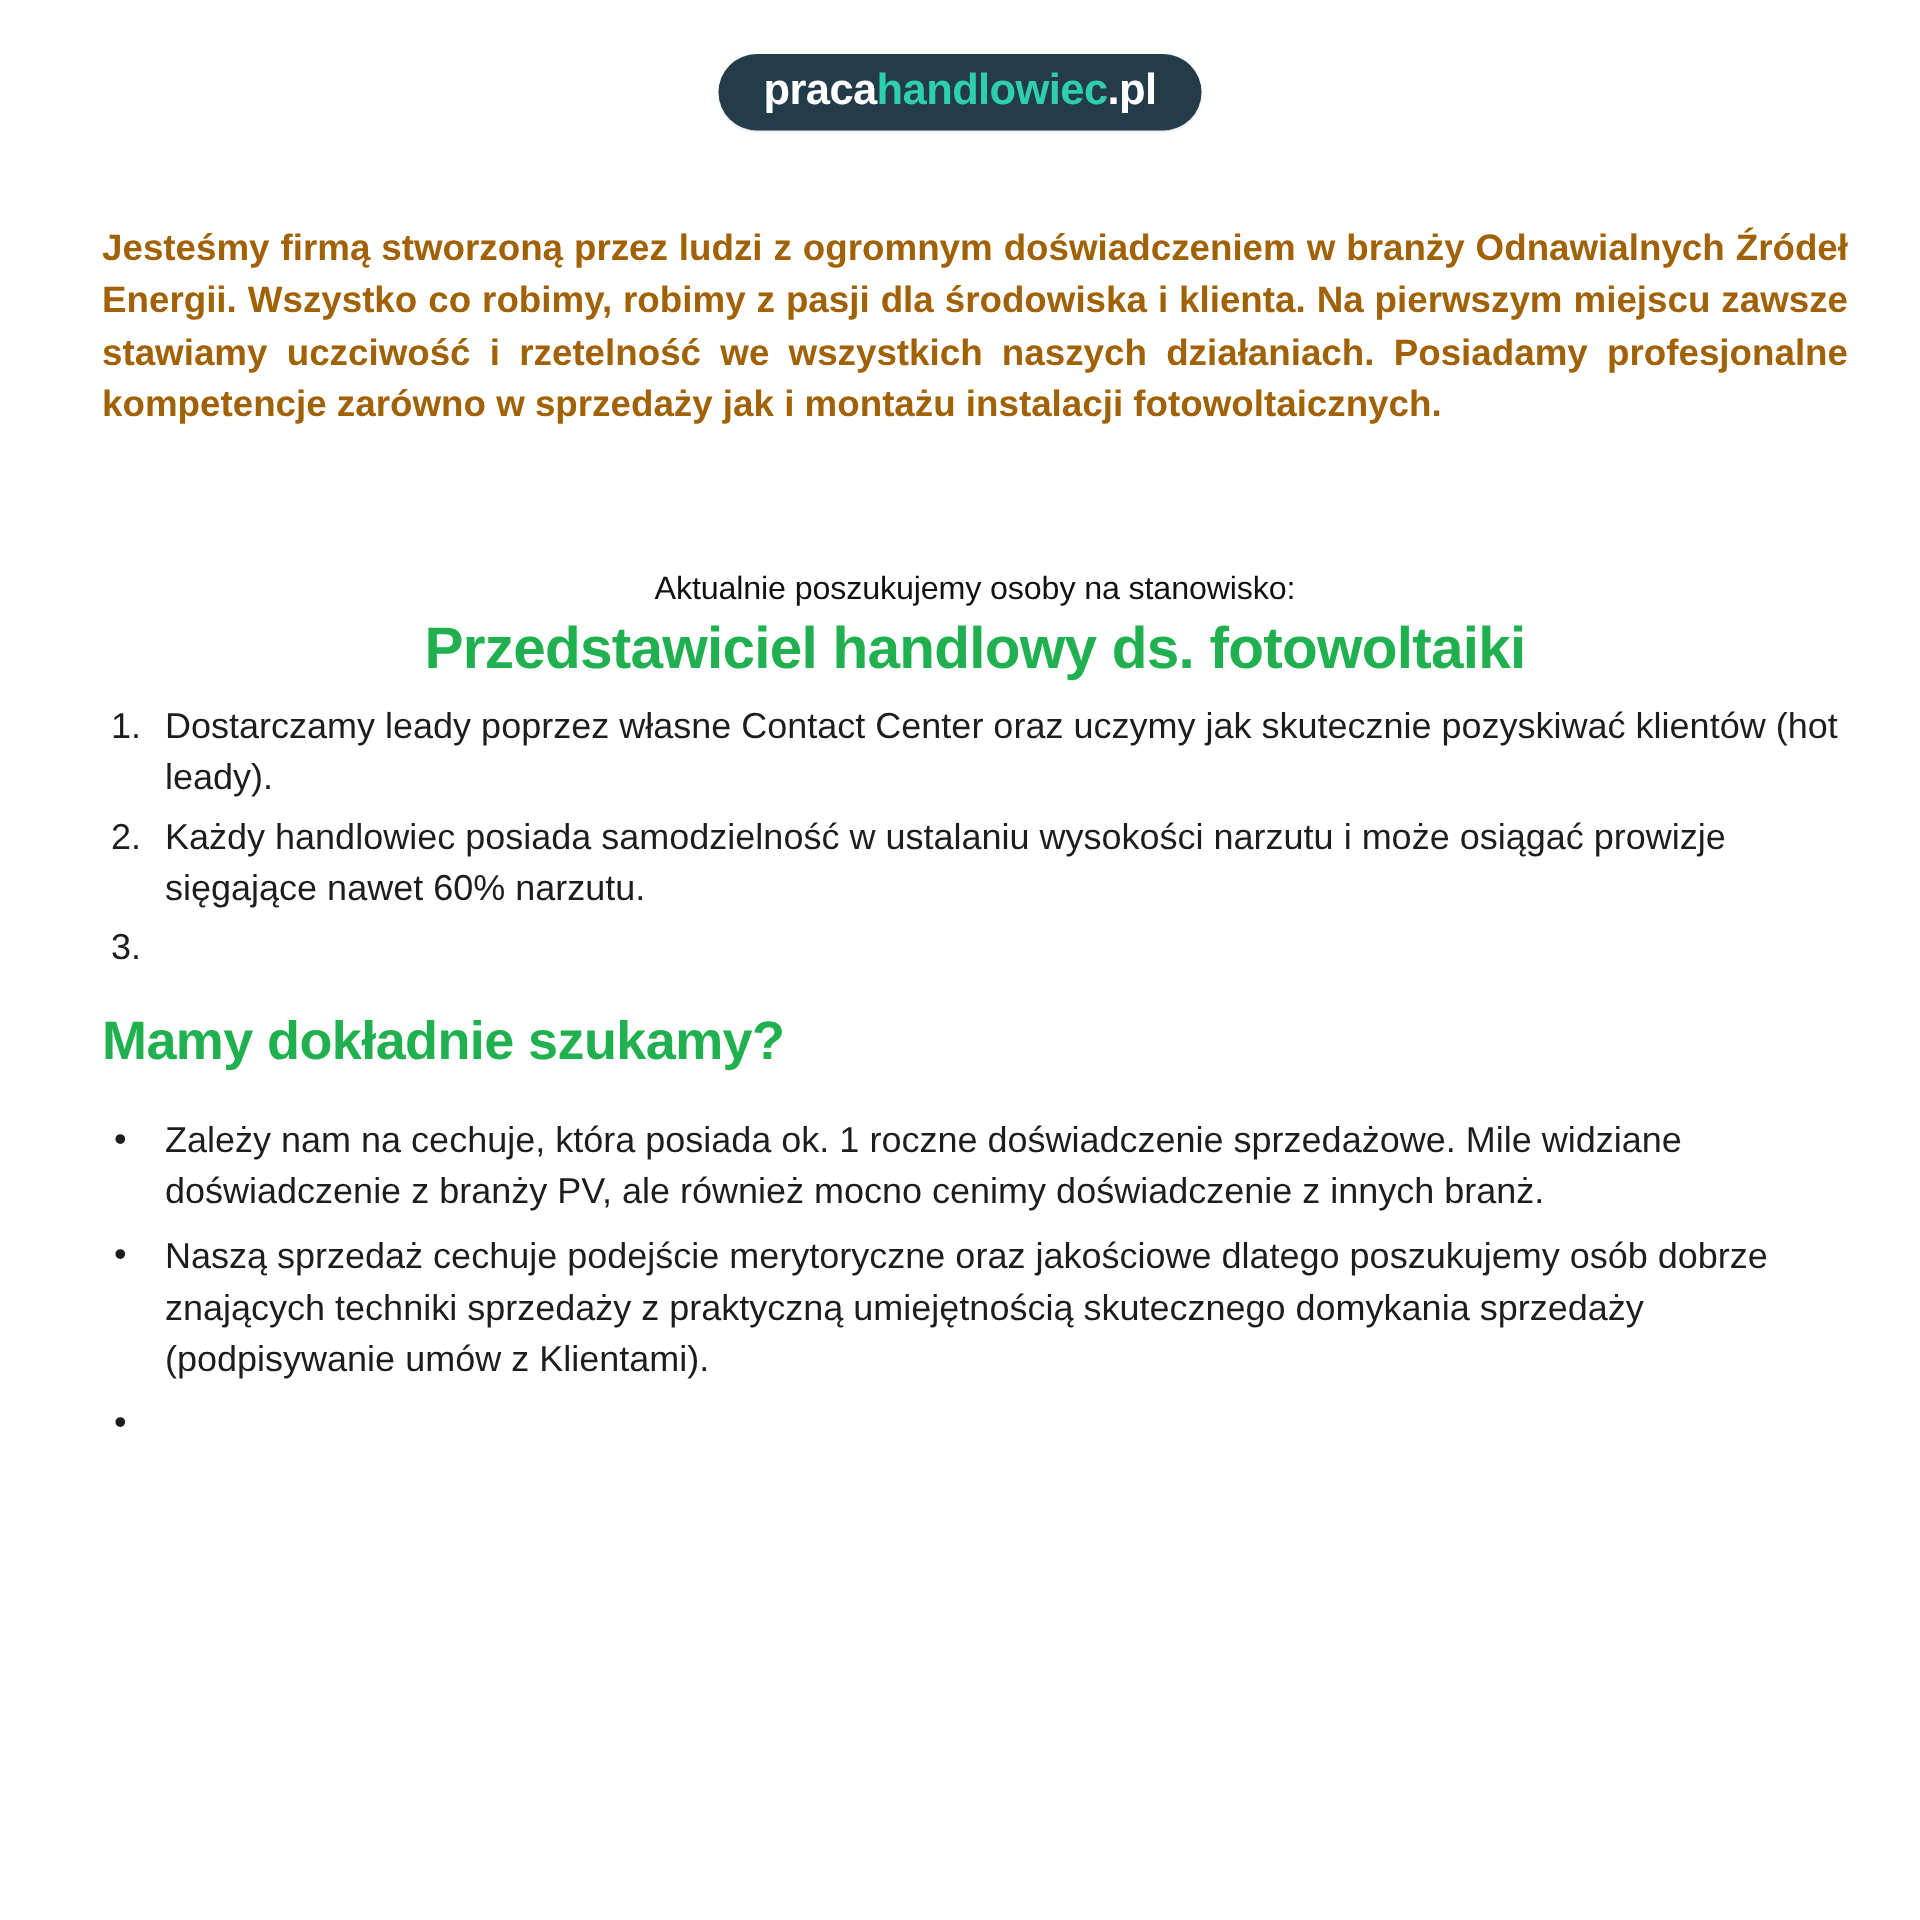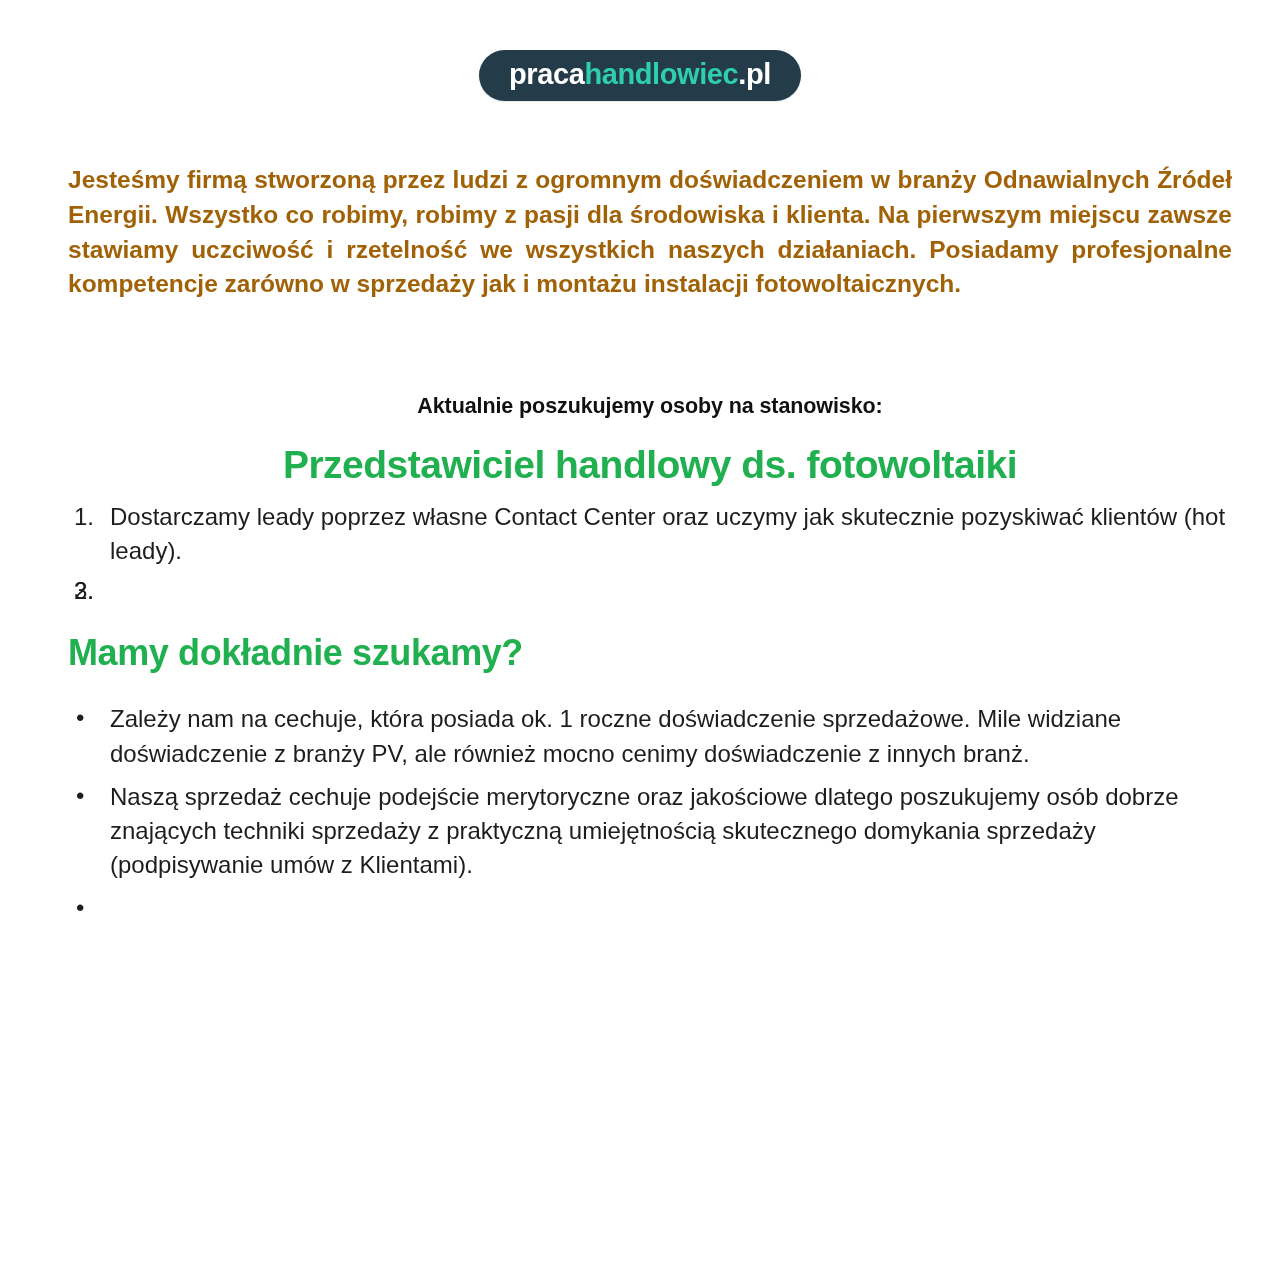--- a/index.html
+++ b/index.html
@@ -21,21 +21,21 @@
     position: relative;
     width: 1280px;
     height: 1280px;
     box-sizing: border-box;
   }
 
   
   .logo-wrap {
     display: flex;
     justify-content: center;
-    padding-top: 50px;
+    padding-top: 36px;
   }
   .logo-pill {
     display: inline-flex;
     align-items: center;
     justify-content: center;
     background: #243c49;
     border-radius: 48px;
     padding: 10px 30px 12px 30px;
     line-height: 1;
     box-shadow: 0 1px 2px rgba(0,0,0,0.10);
@@ -68,27 +68,27 @@
     padding-right: 0px;
   }
 
   
   .seeking-block {
     margin-top: 92px;
     text-align: center;
   }
   .seeking-lead {
     font-size: 21.5px;
-    font-weight: 700;
+    font-weight: 400;
     color: #111111;
     letter-spacing: -0.1px;
     text-align: center;
   }
   .seeking-title {
-    margin-top: 24px;
+    margin-top: 6px;
     font-size: 39px;
     font-weight: 700;
     color: #21b04f;
     letter-spacing: -0.5px;
   }
 
   
   .section-heading {
     font-size: 36px;
     font-weight: 700;
@@ -163,20 +163,21 @@
     </div>
 
 
     <ol class="num-list">
       <li>
         <span class="marker">1.</span>
         <span>Dostarczamy leady poprzez własne Contact Center oraz uczymy jak skutecznie pozyskiwać klientów (hot leady).</span>
       </li>
       <li>
         <span class="marker">2.</span>
+        <span>Każdy handlowiec posiada samodzielność w ustalaniu wysokości narzutu i może osiągać prowizje sięgające nawet 60% narzutu.</span>
       </li>
       <li>
         <span class="marker">3.</span>
       </li>
     </ol>
 
     <h2 class="section-heading second">Mamy dokładnie szukamy?</h2>
 
     <ul class="bul-list">
       <li>

